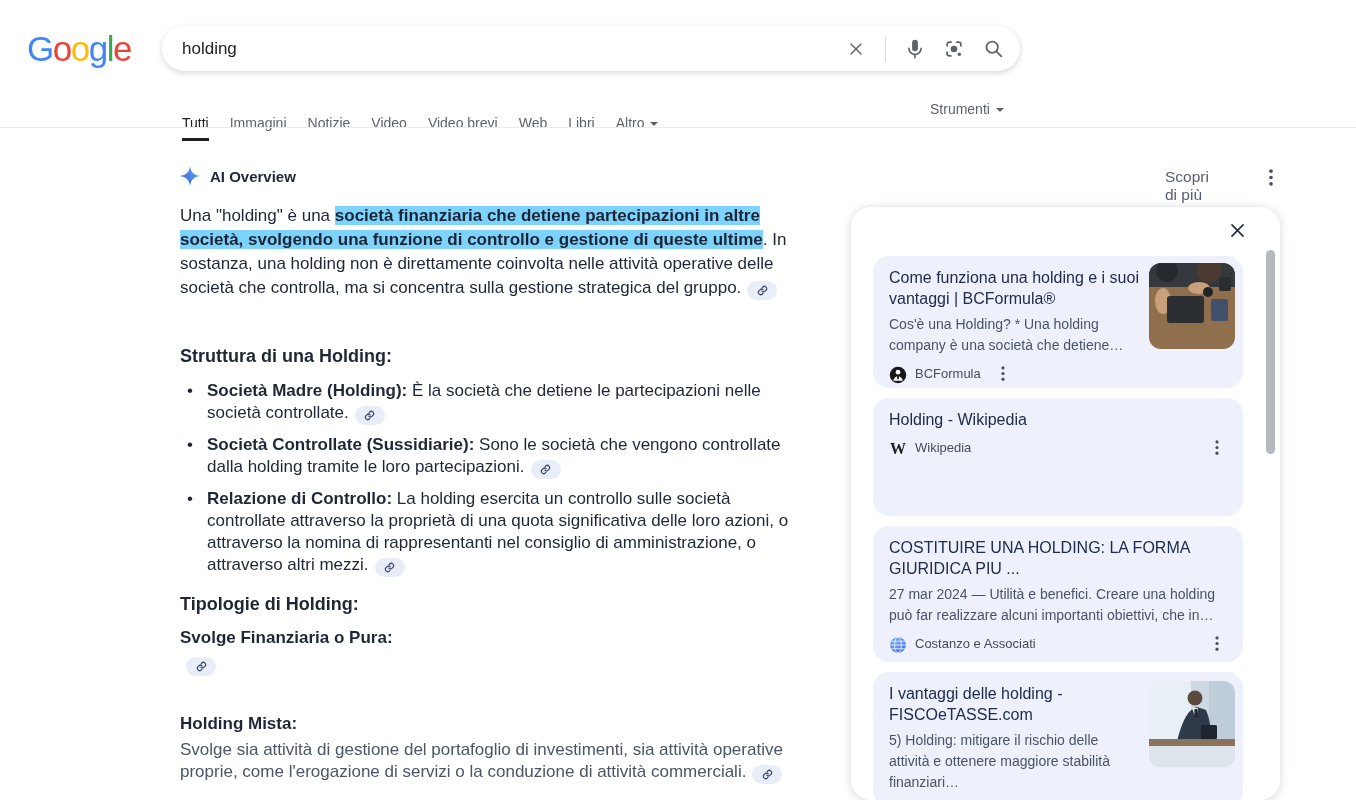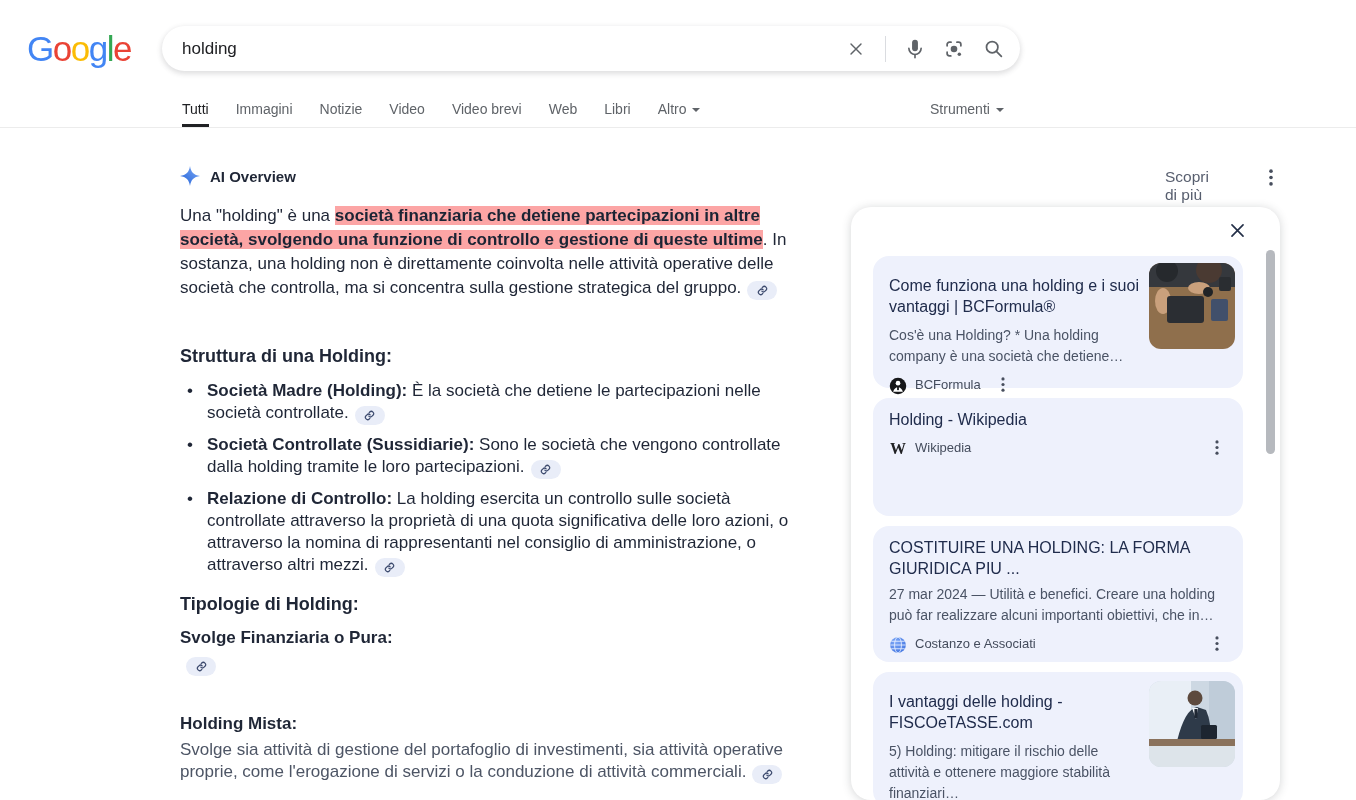--- a/index.html
+++ b/index.html
@@ -17,42 +17,42 @@
   .search-pill { position:absolute; left:162px; top:26px; width:858px; height:45px;
     background:#fff; border-radius:23px; box-shadow:0 2px 5px 1px rgba(64,60,67,.16);
     display:flex; align-items:center; padding:0 14px 0 20px; }
   .search-input { flex:1; border:none; outline:none; font-size:17px; color:#202124;
     font-family:inherit; background:transparent; }
   .pill-icons { display:flex; align-items:center; gap:13px; }
   .icon-btn { width:26px; height:26px; display:flex; align-items:center; justify-content:center;
     cursor:pointer; flex:0 0 auto; }
   .vdiv { width:1px; height:26px; background:#dadce0; margin:0 3px; }
 
-  .tabs { position:absolute; left:182px; top:101px; display:flex; gap:27px;
+  .tabs { position:absolute; left:182px; top:115px; display:flex; gap:21px;
     font-size:14px; color:#5f6368; }
   .tab { cursor:pointer; padding-bottom:10px; position:relative; white-space:nowrap; }
   .tab.selected { color:#202124; }
   .tab.selected::after { content:""; position:absolute; left:0; right:0; bottom:0;
     height:3px; background:#202124; }
   .caret { display:inline-block; width:0; height:0; border-left:4px solid transparent;
     border-right:4px solid transparent; border-top:4px solid #5f6368; margin-left:6px;
     vertical-align:2px; }
   .tools { position:absolute; left:930px; top:101px; font-size:14px; color:#5f6368; cursor:pointer; }
   .header-divider { position:absolute; left:0; top:127px; width:1356px; height:1px; background:#ececec; }
 
   
   .ai-head { position:absolute; left:180px; top:166px; display:flex; align-items:center; gap:10px; }
   .ai-label { font-size:15px; font-weight:700; color:#1f2636; }
   .more-link { position:absolute; left:1165px; top:168px; font-size:15.5px; color:#575e6e; cursor:pointer; }
   .kebab { cursor:pointer; display:inline-flex; align-items:center; justify-content:center; }
   .kebab-top { position:absolute; left:1263px; top:167px; width:16px; height:20px; }
 
   .ai-p1 { position:absolute; left:180px; top:204px; width:634px; font-size:17px;
     line-height:24px; color:#1f2636; }
-  .hl { background:#fca5a5; font-weight:700; color:#1b2434; }
+  .hl { background:#7dd3fc; font-weight:700; color:#1b2434; }
   .chip { display:inline-flex; align-items:center; justify-content:center; width:30px; height:19px;
     background:#e9edf8; border-radius:10px; margin-left:6px; vertical-align:-3px; cursor:pointer; }
 
   .h-sec { position:absolute; left:180px; font-size:18px; font-weight:700; color:#1f2636; }
   .ai-list { position:absolute; left:180px; top:380px; width:628px; list-style:none; }
   .ai-list li { position:relative; padding-left:27px; font-size:17px; line-height:22px;
     color:#1f2636; margin-bottom:9px; }
   .ai-list li::before { content:"•"; position:absolute; left:7px; top:0; color:#1f2636; font-size:17px; }
   .ai-list b { font-weight:700; }
 
@@ -62,21 +62,21 @@
   
   .panel { position:absolute; left:851px; top:207px; width:429px; height:593px;
     background:#fff; border-radius:20px; box-shadow:0 1px 10px rgba(60,64,67,.22);
     overflow:hidden; }
   .panel-close { position:absolute; left:374px; top:11px; width:24px; height:24px;
     display:flex; align-items:center; justify-content:center; cursor:pointer; }
   .card { position:absolute; left:22px; width:370px; background:#eef1fc; border-radius:16px;
     padding:11px 16px 12px 16px; cursor:pointer; }
   .card-title { font-size:16px; line-height:21px; color:#202c4c; }
   .card-desc { font-size:14px; line-height:21px; color:#4a5365; margin-top:5px; }
-  .narrow { width:250px;margin-top:8px; }
+  .narrow { width:250px; }
   .src-row { display:flex; align-items:flex-start; margin-top:10px; }
   .src-name { font-size:13px; color:#444c5c; margin-left:8px; }
   .src-row .kebab.inline { margin-left:16px; }
   .src-row .kebab.right { margin-left:auto; margin-right:4px; }
   .favicon { width:18px; height:18px; border-radius:50%; display:flex; align-items:center;
     justify-content:center; flex:0 0 auto; }
   .wiki-w { font-family:"Liberation Serif","DejaVu Serif",serif; font-weight:700;
     font-size:16px; color:#202124; line-height:18px; }
   .thumb { position:absolute; right:8px; top:7px; width:86px; height:86px; border-radius:12px;
     overflow:hidden; cursor:pointer; }

